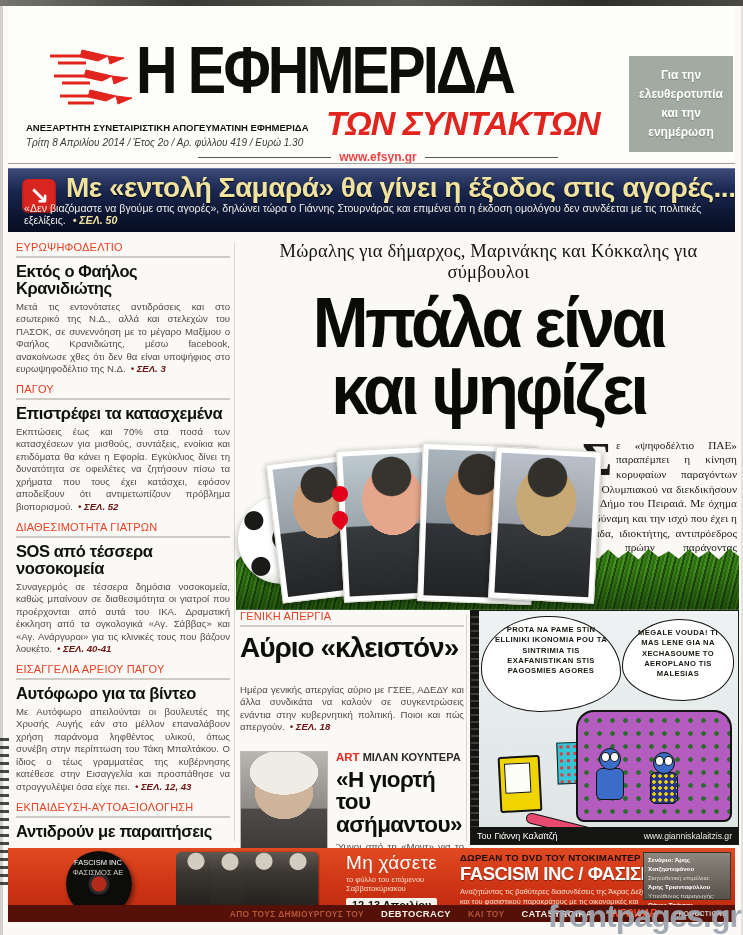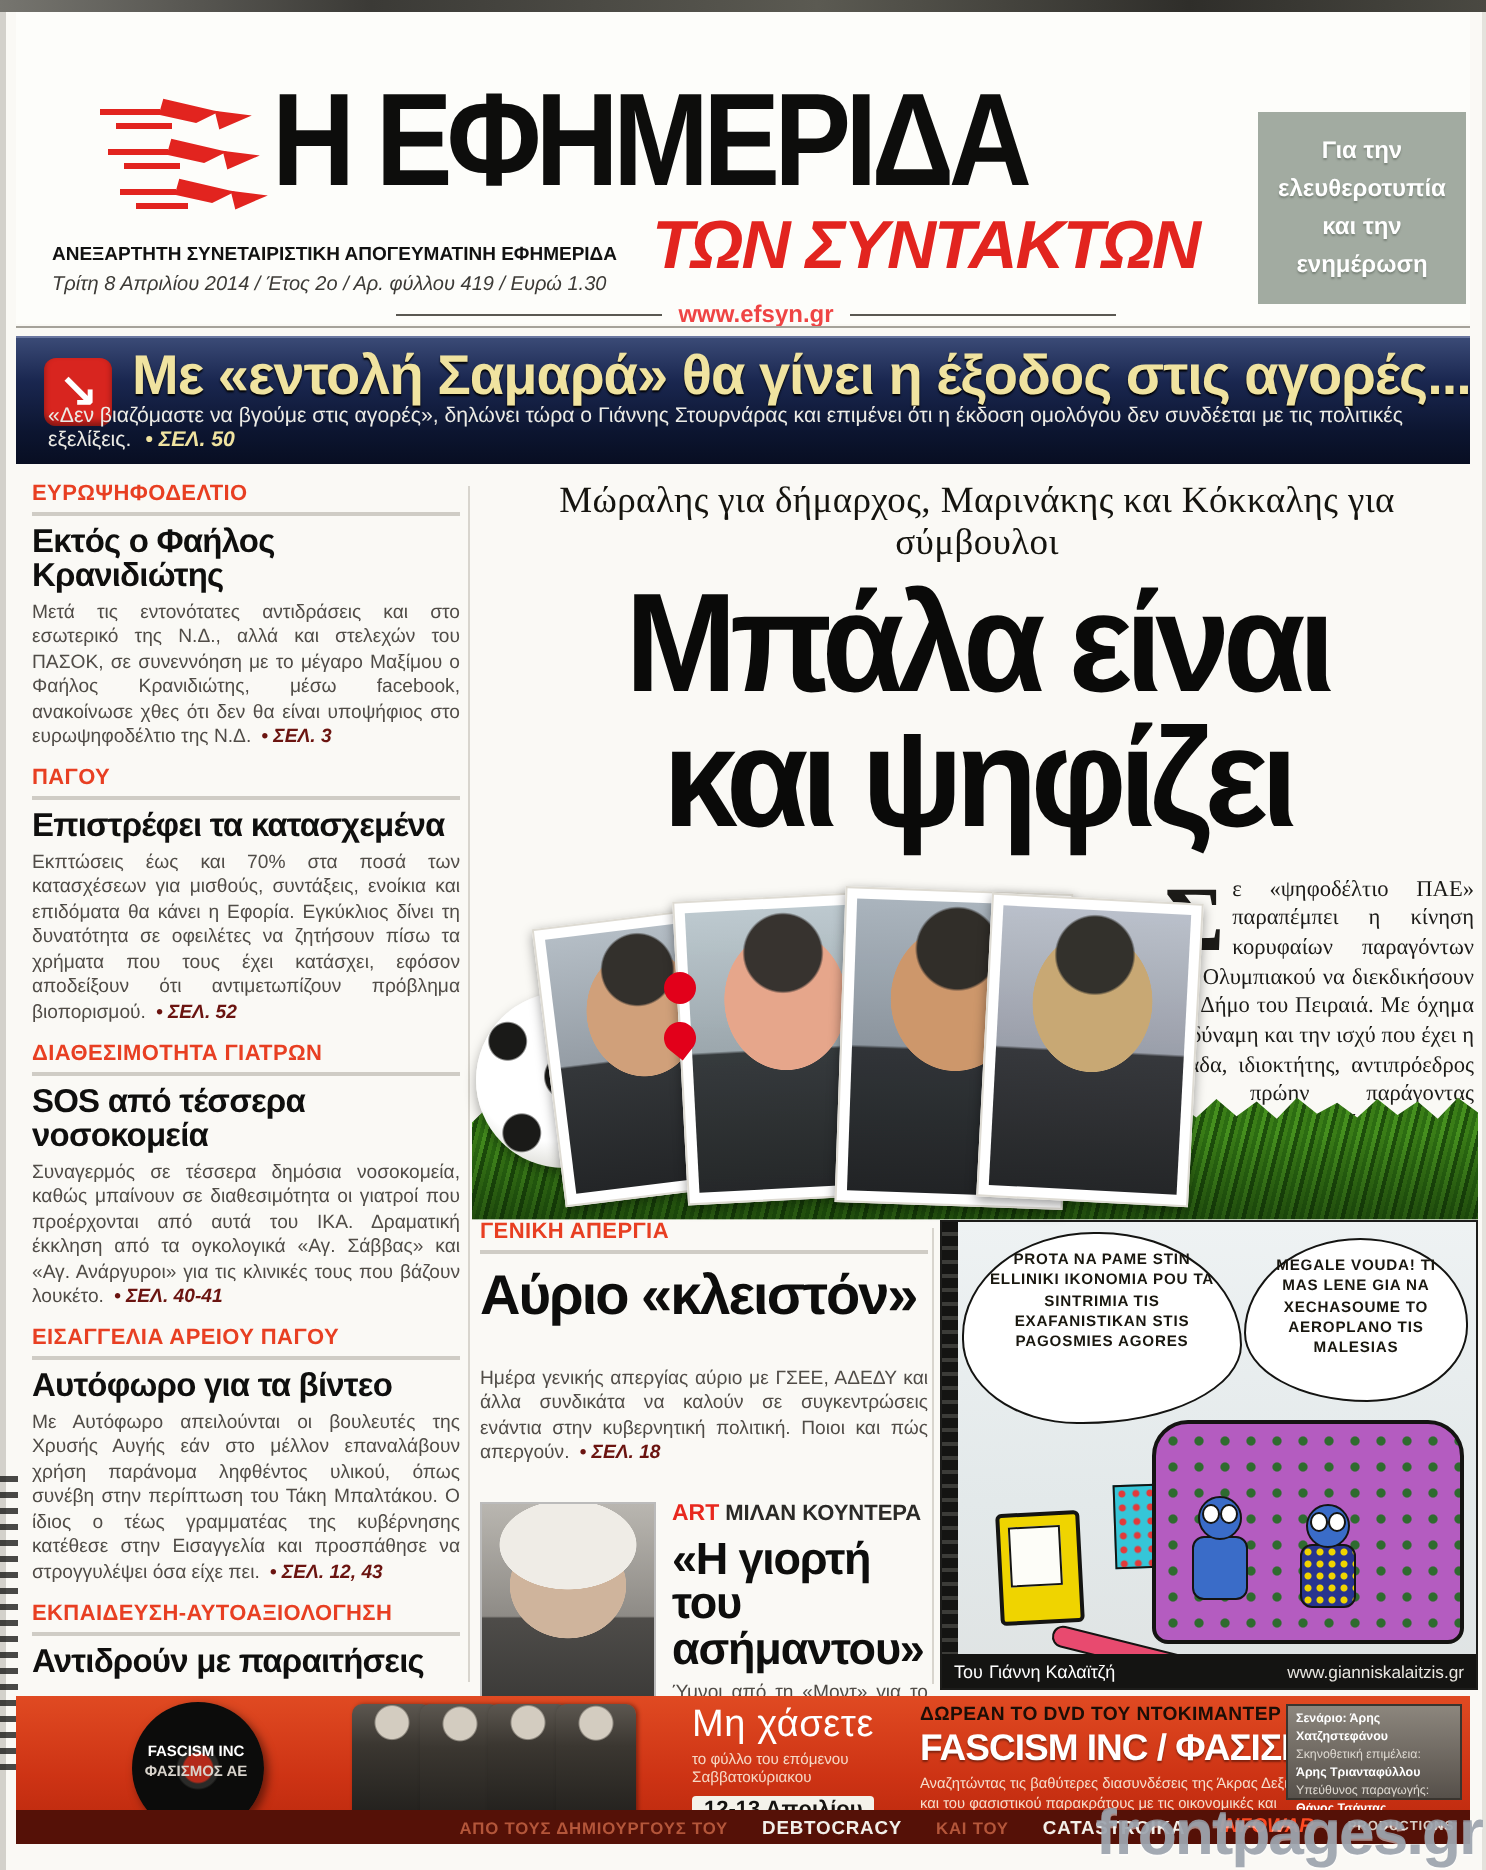--- a/index.html
+++ b/index.html
@@ -36,21 +36,21 @@
         border-radius:6px;color:#fff;font-size:24px;font-weight:900;display:flex;align-items:center;
         justify-content:center;box-shadow:inset 0 -2px 3px rgba(0,0,0,.4);}
   .banner-headline{position:absolute;left:58px;top:4px;right:10px;font-size:28px;font-weight:800;
         color:#f0e3a0;letter-spacing:-.5px;white-space:nowrap;text-shadow:0 1px 1px #000;}
   .banner-sub{position:absolute;left:16px;right:12px;bottom:6px;font-size:10.6px;color:#ecebe5;}
   .banner-sub .pref{color:#f0e3a0;font-weight:800;font-style:italic;margin-left:4px;}
   
   .vdiv{position:absolute;width:1px;background:#d8d5ce;}
   .left-col{position:absolute;left:16px;top:241px;width:214px;height:600px;overflow:hidden;}
   .article{margin-bottom:8px;}
-  .kicker{color:#e83f22;font-weight:700;font-size:11px;letter-spacing:.2px;
+  .kicker{color:#e83f22;font-weight:400;font-size:11px;letter-spacing:.2px;
         border-bottom:2px solid #cfccc5;padding-bottom:3px;margin-bottom:5px;}
   .art-head{font-size:16.5px;font-weight:800;color:#0f0f0e;letter-spacing:-.4px;margin-bottom:3px;line-height:1.05;}
   .art-body{font-size:9.6px;color:#504c47;line-height:1.3;text-align:justify;}
   .pref{font-weight:800;font-style:italic;color:#6b1410;white-space:nowrap;}
   .art-body .pref{margin-left:5px;}
   
   .main{position:absolute;left:240px;top:241px;width:497px;}
   .main-kicker{font-family:"Liberation Serif","DejaVu Serif",serif;font-size:18.5px;color:#15140f;
         text-align:center;letter-spacing:.2px;}
   .main-headline{font-size:67px;font-weight:900;color:#0a0a09;letter-spacing:-3.5px;line-height:.96;
@@ -126,21 +126,21 @@
         display:flex;justify-content:space-between;align-items:center;padding:0 6px;font-size:9px;}
   .cartoon-bar .name{font-weight:400;margin-left:3px;}
   .cartoon-bar .site{color:#e8e6e0;font-size:8.6px;}
   
   .ad{position:absolute;left:8px;top:848px;width:727px;height:74px;
         background:linear-gradient(180deg,#e04a22 0%,#cd3314 55%,#b7270c 100%);overflow:hidden;}
   .disc{position:absolute;left:58px;top:3px;width:66px;height:66px;border-radius:50%;
         background:radial-gradient(circle,#b32a1a 0 7px,#2a2a28 8px 10px,#0c0c0b 11px 100%);
         box-shadow:2px 2px 5px rgba(0,0,0,.5);}
   .disc-label{position:absolute;left:40px;top:10px;width:100px;text-align:center;color:#fff;font-size:7.5px;
-        font-weight:700;line-height:1.3;z-index:3;margin-top:13px;}
+        font-weight:400;line-height:1.3;z-index:3;}
   .disc-label .l2{color:#d8d3cb;}
   .figs{position:absolute;left:168px;bottom:8px;display:flex;}
   .fig{width:40px;height:58px;margin-right:-6px;border-radius:5px 5px 0 0;
         background:radial-gradient(circle at 50% 16%,#d3ccc0 0 8px,transparent 9px),
         linear-gradient(180deg,#5c5750 0%,#3b3731 35%,#211f1c 100%);
         box-shadow:1px 0 2px rgba(0,0,0,.4);}
   .fig:nth-child(2){height:62px;} .fig:nth-child(4){height:60px;}
   .dontmiss{position:absolute;left:338px;top:4px;width:108px;color:#fff;}
   .dm-big{font-size:19px;font-weight:400;letter-spacing:.3px;}
   .dm-sub{font-size:7.6px;color:#f6d9c6;line-height:1.25;margin-top:1px;}

